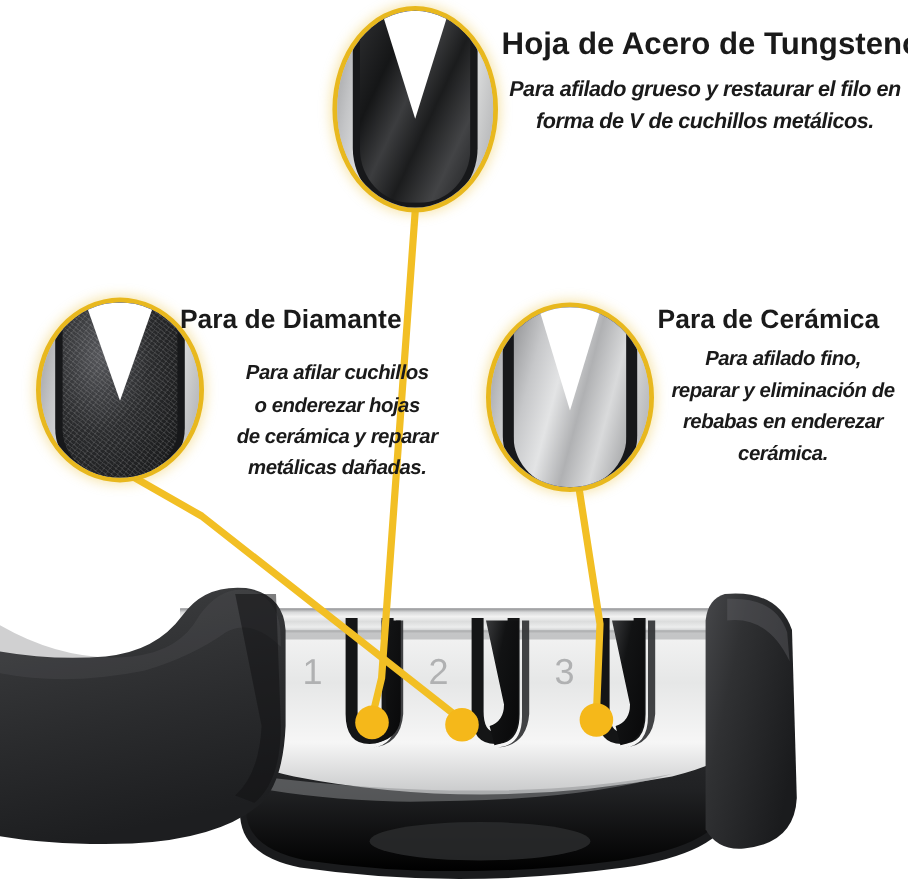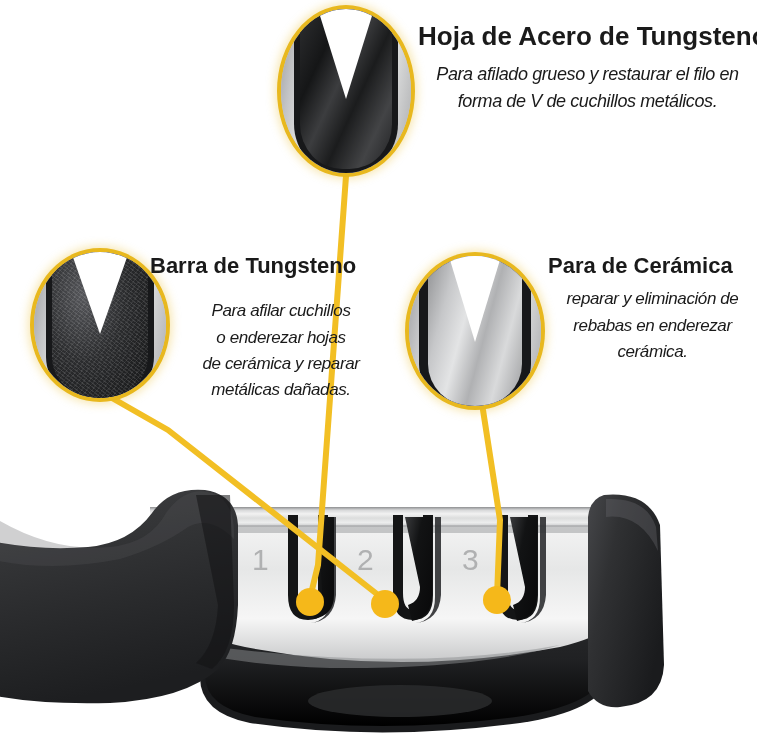--- a/index.html
+++ b/index.html
@@ -101,21 +101,21 @@
   }
   .label-title {
     font-family: "Liberation Sans", sans-serif;
     font-weight: bold;
     color: #1a1a1a;
     white-space: nowrap;
     line-height: 1.1;
   }
   .label-desc {
     font-family: "Liberation Sans", sans-serif;
-    font-weight: normal;
+    font-weight: bold;
     font-style: italic;
     color: #1a1a1a;
     line-height: 1.55;
     letter-spacing: -0.4px;
   }
 
   
   #product {
     position: absolute;
     left: 0;
@@ -250,40 +250,41 @@
   <div class="callout" style="left:30px; top:248px; width:140px; height:154px;">
     <div class="metalbg"></div>
     <div class="slot-body" style="top:-6px; width:108px; height:158px;"></div>
     <div class="slot-inner" style="top:0px; width:96px; height:146px;">
       <div class="abrasive-diamond"></div>
       <div class="vee" style="border-top:88px solid #ffffff; border-left-width:31px; border-right-width:31px;"></div>
     </div>
   </div>
 
   <div class="label-block" style="left:150px; top:254px; width:240px;">
-    <div class="label-title" style="font-size:22px;">Barra de Tungsteno</div>
+    <div class="label-title" style="font-size:22px;">Para de Diamante</div>
     <div class="label-desc" style="font-size:17px; margin-top:20px; text-align:center; padding-left:22px;">
       <div>Para afilar cuchillos</div>
       <div>o enderezar hojas</div>
       <div>de cerámica y reparar</div>
       <div>metálicas dañadas.</div>
     </div>
   </div>
 
   <div class="callout" style="left:405px; top:252px; width:140px; height:158px;">
     <div class="metalbg"></div>
     <div class="slot-body" style="top:-6px; width:112px; height:162px;"></div>
     <div class="slot-inner" style="top:0px; width:94px; height:150px;">
       <div class="abrasive-ceramic"></div>
       <div class="vee" style="border-top:92px solid #ffffff; border-left-width:28px; border-right-width:28px;"></div>
     </div>
   </div>
 
   <div class="label-block" style="left:548px; top:254px; width:209px;">
     <div class="label-title" style="font-size:22px;">Para de Cerámica</div>
     <div class="label-desc" style="font-size:17px; margin-top:8px; text-align:center;">
+      <div>Para afilado fino,</div>
       <div>reparar y eliminación de</div>
       <div>rebabas en enderezar</div>
       <div>cerámica.</div>
     </div>
   </div>
 
 </div>
 
 </body></html>

